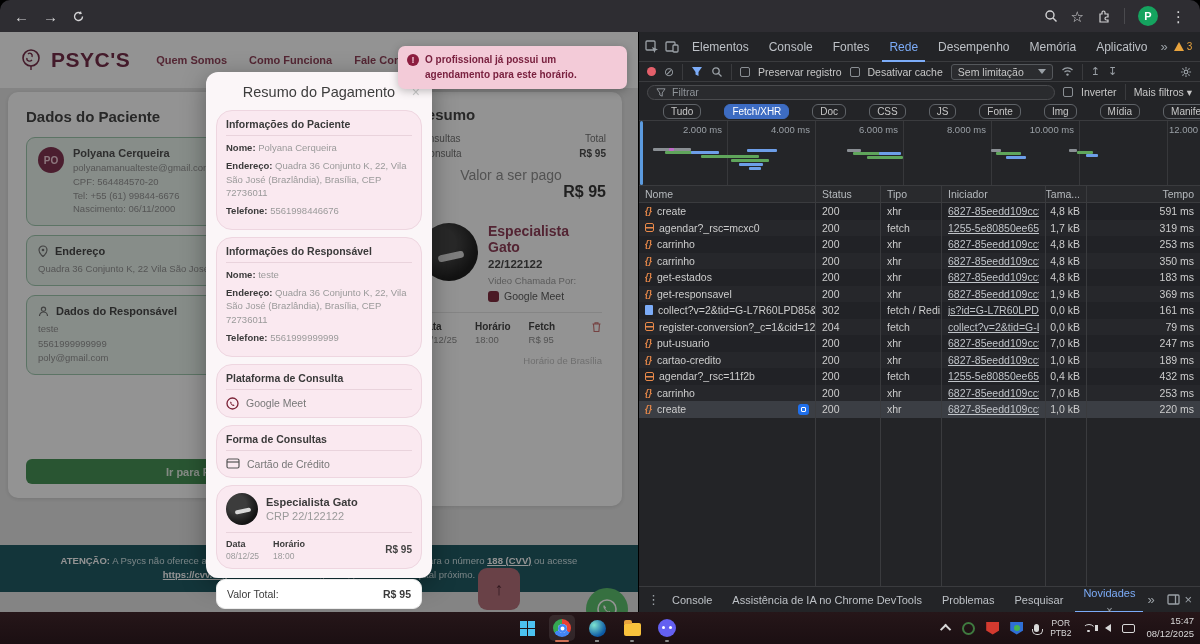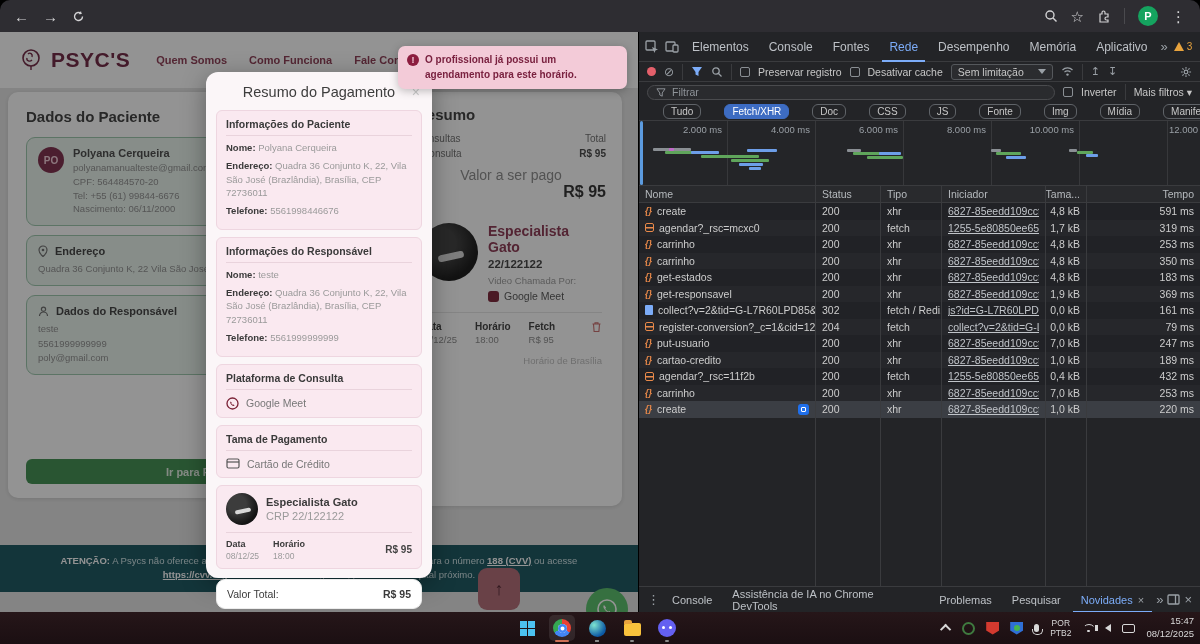--- a/index.html
+++ b/index.html
@@ -73,21 +73,21 @@
 
   
   .toast { position:absolute; left:398px; top:14px; width:229px; min-height:40px; background:#f3cbd8; border-radius:7px; box-shadow:0 2px 8px rgba(0,0,0,.25); z-index:6; display:flex; gap:6px; padding:7px 9px; }
   .toast-ico { width:12px; height:12px; border-radius:50%; background:#8c1d3f; color:#f3cbd8; font-size:9px; font-weight:bold; display:flex; align-items:center; justify-content:center; flex:none; margin-top:1px; }
   .toast-text { font-size:10px; font-weight:bold; color:#7a2240; line-height:1.45; }
 
   
   .modal { position:absolute; left:206px; top:40px; width:226px; height:506px; background:#fbf6f8; border-radius:12px; box-shadow:0 6px 24px rgba(0,0,0,.35); z-index:5; padding:12px 10px 10px; }
   .modal-title { text-align:center; font-size:14.5px; color:#3d3d3d; margin-bottom:10px; }
   .modal-x { position:absolute; right:12px; top:12px; color:#c9c9c9; font-size:14px; cursor:pointer; }
-  .mcard { background:#fae9f0; border:1px solid #eed6e0; border-radius:6px; padding:7px 9px; margin-bottom:7px; }
+  .mcard { background:#fae9f0; border:1px solid #eed6e0; border-radius:16px; padding:7px 9px; margin-bottom:7px; }
   .mcard-h { font-size:10.5px; font-weight:bold; color:#3a3a3a; border-bottom:1px solid #e9d3dc; padding-bottom:5px; margin-bottom:5px; }
   .mline { font-size:9.5px; color:#9a9a9a; line-height:1.45; margin-bottom:4px; }
   .mline b { color:#3a3a3a; }
   .mrow { display:flex; align-items:center; gap:7px; font-size:10.5px; color:#777; padding-top:2px; }
   .mspec { display:flex; gap:8px; align-items:center; }
   .mspec-av { width:32px; height:32px; border-radius:50%; flex:none; background:radial-gradient(circle at 35% 35%, #3c3c3c 0 30%, #141414 70%); position:relative; overflow:hidden; }
   .mspec-av::after { content:""; position:absolute; left:9px; top:16px; width:16px; height:4px; background:#d8d8d8; border-radius:2px; transform:rotate(-12deg); }
   .mspec-name { font-size:11px; font-weight:bold; color:#3a3a3a; }
   .mspec-crp { font-size:11px; color:#9a9a9a; margin-top:2px; }
   .msched { display:flex; border-top:1px solid #e9d3dc; margin-top:7px; padding-top:6px; font-size:8.5px; color:#9a9a9a; gap:14px; }
@@ -141,21 +141,21 @@
   .ic-doc { width:8px; height:10px; background:#7cacf8; border-radius:1px; flex:none; }
   .badge-blue { width:11px; height:11px; background:#1f6feb; border-radius:3px; margin-left:auto; flex:none; display:flex; align-items:center; justify-content:center; }
   .badge-blue i { width:5px; height:5px; border:1.2px solid #fff; border-radius:1px; display:block; }
   .dt-fill { flex:1; display:flex; }
   .dt-fill .c { height:100%; }
   .dt-summary { height:21px; display:flex; align-items:center; gap:0; border-top:1px solid #3a3b3e; font-size:10.5px; color:#9aa0a6; flex:none; }
   .dt-summary span { padding:0 10px; border-right:1px solid #3a3b3e; }
   .dt-summary span:last-child { border-right:none; }
   .dt-drawer { height:26px; display:flex; align-items:center; gap:4px; padding:0 8px; border-top:1px solid #3a3b3e; flex:none; }
   .dr-tab { padding:0 8px; height:26px; display:flex; align-items:center; gap:5px; font-size:11px; color:#bdc1c6; cursor:pointer; }
-  .dr-tab.sel { color:#7cacf8; box-shadow:inset 0 -2px 0 #7cacf8; }
+  .dr-tab.sel { color:#7cacf8; box-shadow:inset 0 -2px 0 #7cacf8;flex-direction:column; }
   .dr-x { color:#9aa0a6; font-size:11px; }
 
   
   .taskbar { position:absolute; left:0; top:612px; width:1200px; height:32px; background:linear-gradient(#261619,#1b0f12); display:flex; align-items:center; }
   .tb-apps { position:absolute; left:514px; display:flex; gap:9px; align-items:center; }
   .tb-app { width:26px; height:26px; border-radius:5px; display:flex; align-items:center; justify-content:center; position:relative; cursor:pointer; }
   .tb-app.active { background:rgba(255,255,255,.09); }
   .tb-app.active::after { content:""; position:absolute; bottom:-1px; left:6px; width:14px; height:2.5px; border-radius:2px; background:#cd6f55; }
   .tb-app .dot::after { content:""; position:absolute; bottom:-1px; left:11px; width:4px; height:2.5px; border-radius:2px; background:#8a8a8a; }
   .win-logo { width:15px; height:15px; display:grid; grid-template-columns:7px 7px; grid-template-rows:7px 7px; gap:1px; }
@@ -369,21 +369,21 @@
       <div class="mrow">
         <svg width="13" height="13" viewBox="0 0 13 13">
             <circle cx="6.5" cy="6.5" r="5.5" fill="none" stroke="#7a2236" stroke-width="1.3"></circle>
             <path d="M4.5 4.5c-.6.8-.3 2 .9 3.2s2.4 1.5 3.2.9l-1-1.2-.9.4-1.4-1.4.4-.9z" fill="#7a2236"></path>
           </svg>
         <span>Google Meet</span>
       </div>
     </div>
 
     <div class="mcard">
-      <div class="mcard-h">Tama de Pagamento</div>
+      <div class="mcard-h">Forma de Consultas</div>
       <div class="mrow">
         <svg width="14" height="11" viewBox="0 0 14 11">
             <rect x="1" y="1" width="12" height="9" rx="1.5" fill="none" stroke="#555" stroke-width="1.2"></rect>
             <path d="M1 4h12" stroke="#555" stroke-width="1.2"></path>
           </svg>
         <span>Cartão de Crédito</span>
       </div>
     </div>
 
     <div class="mcard">

